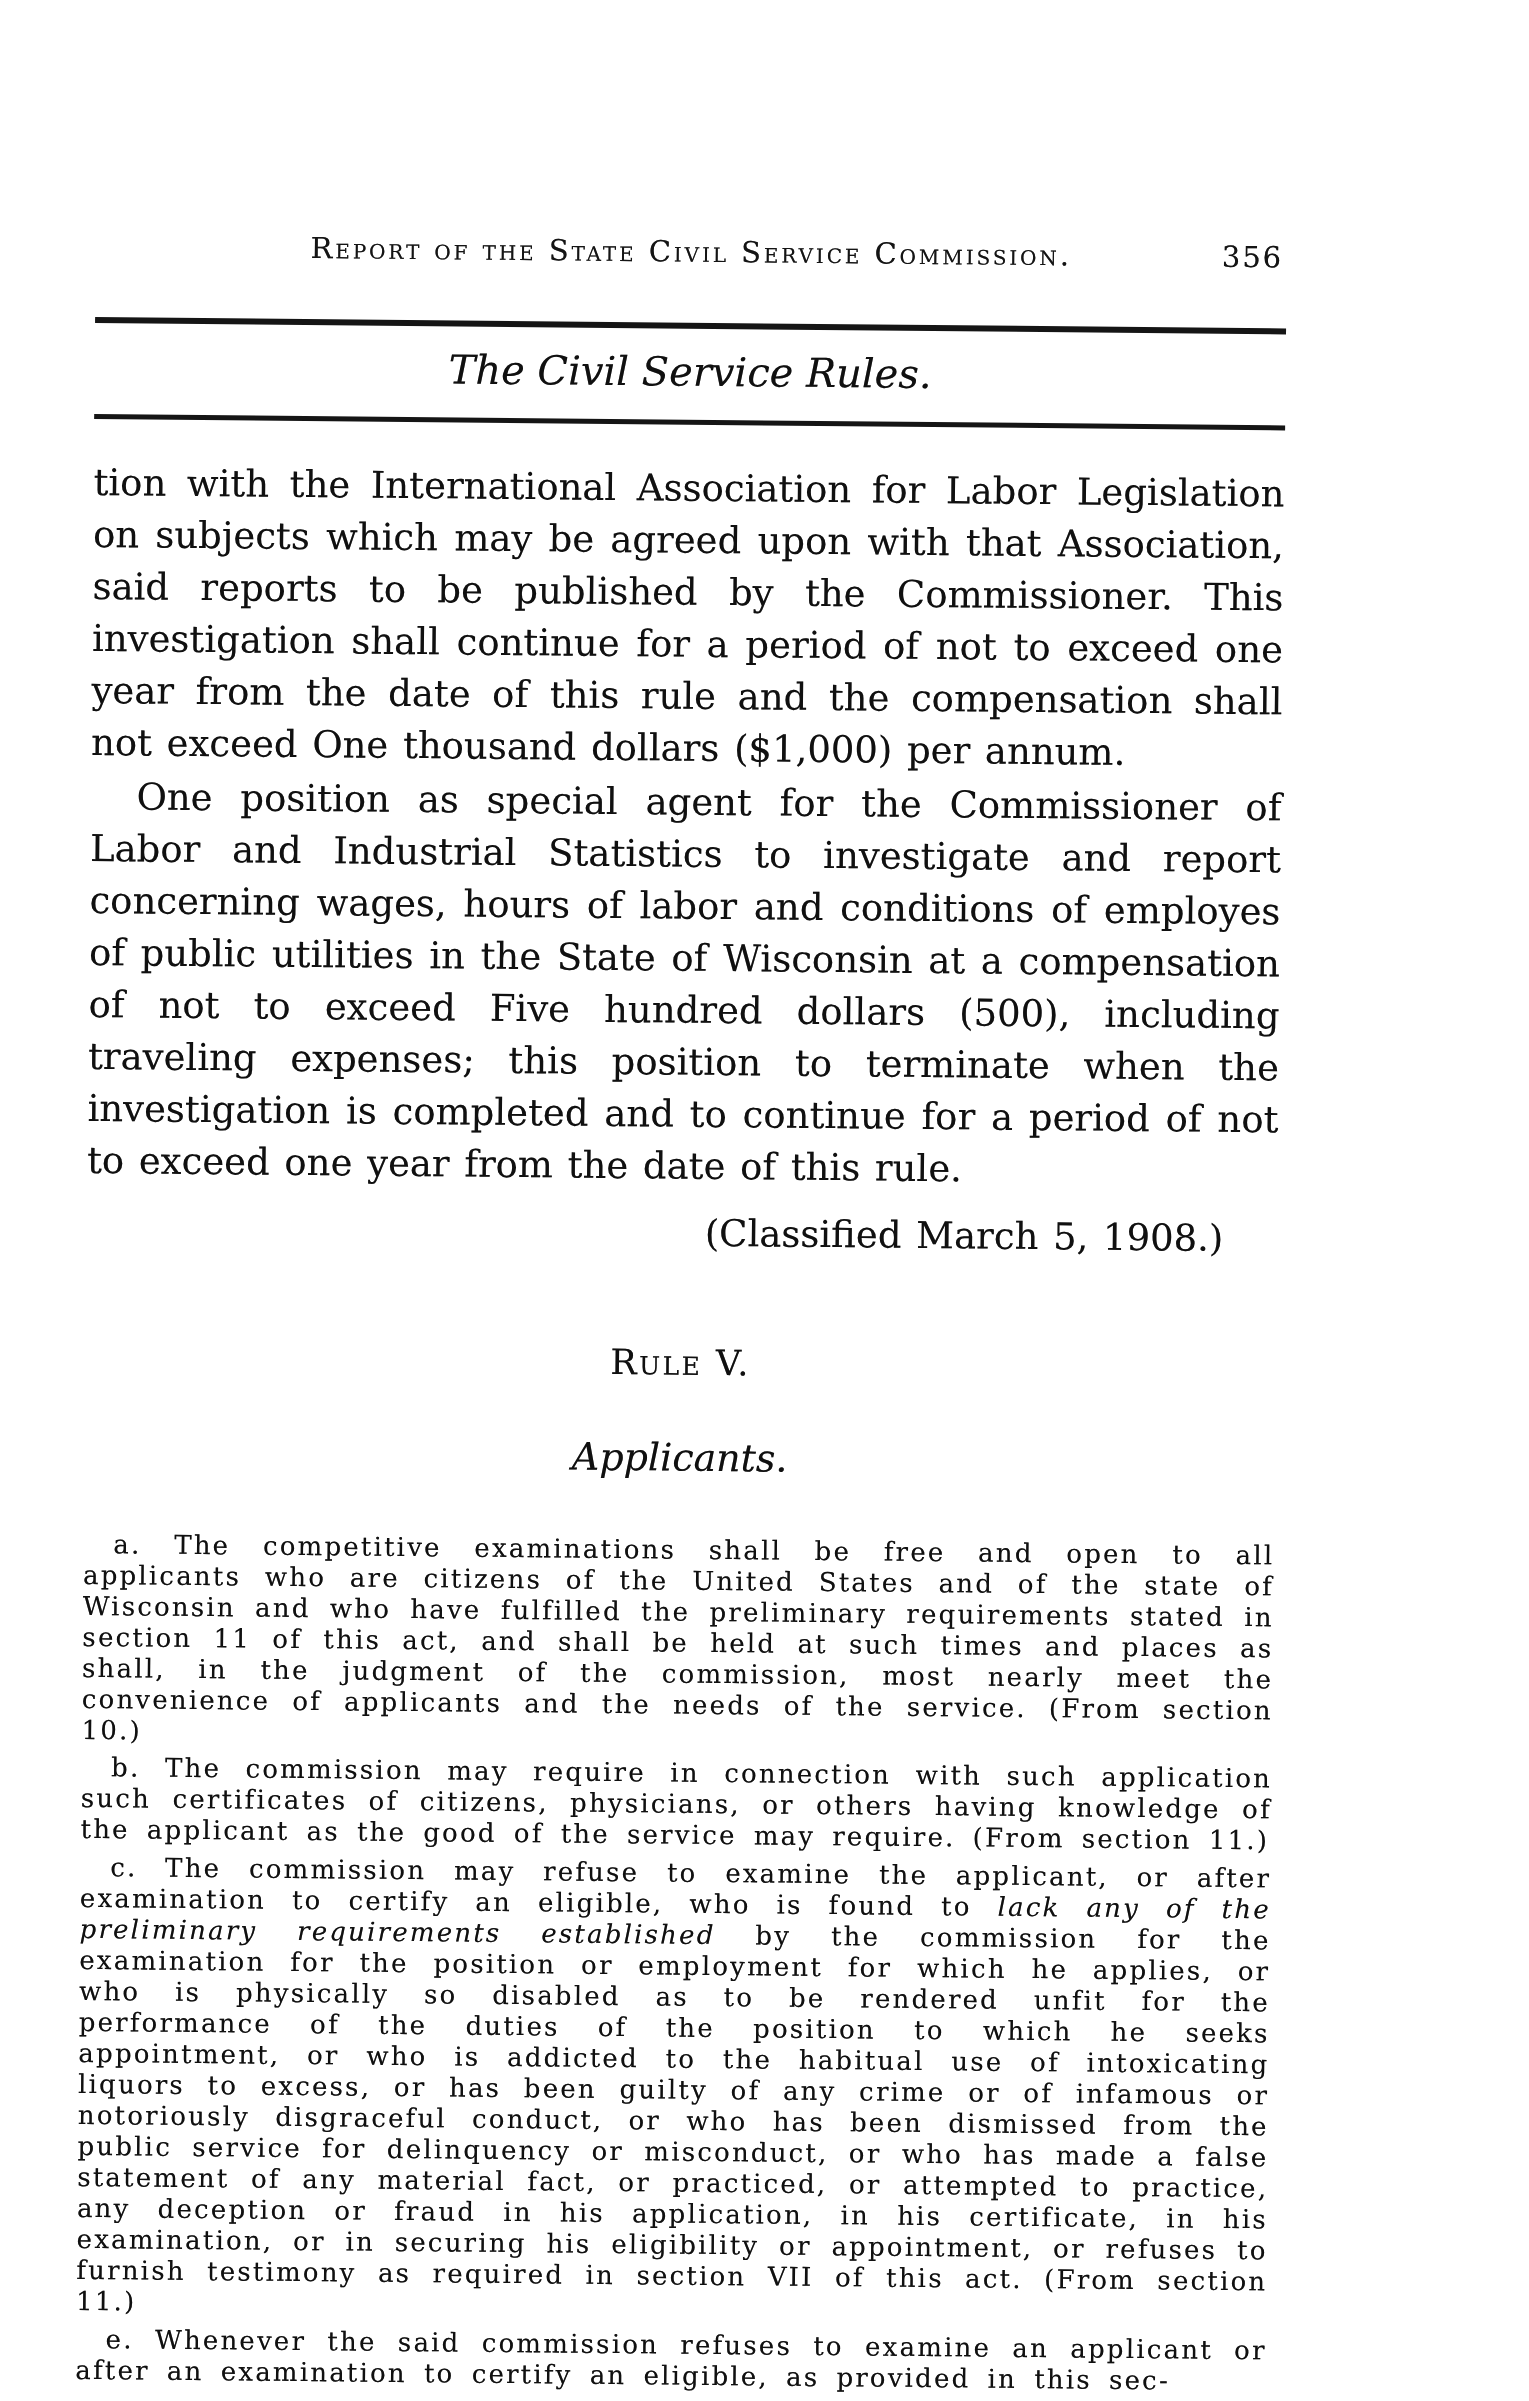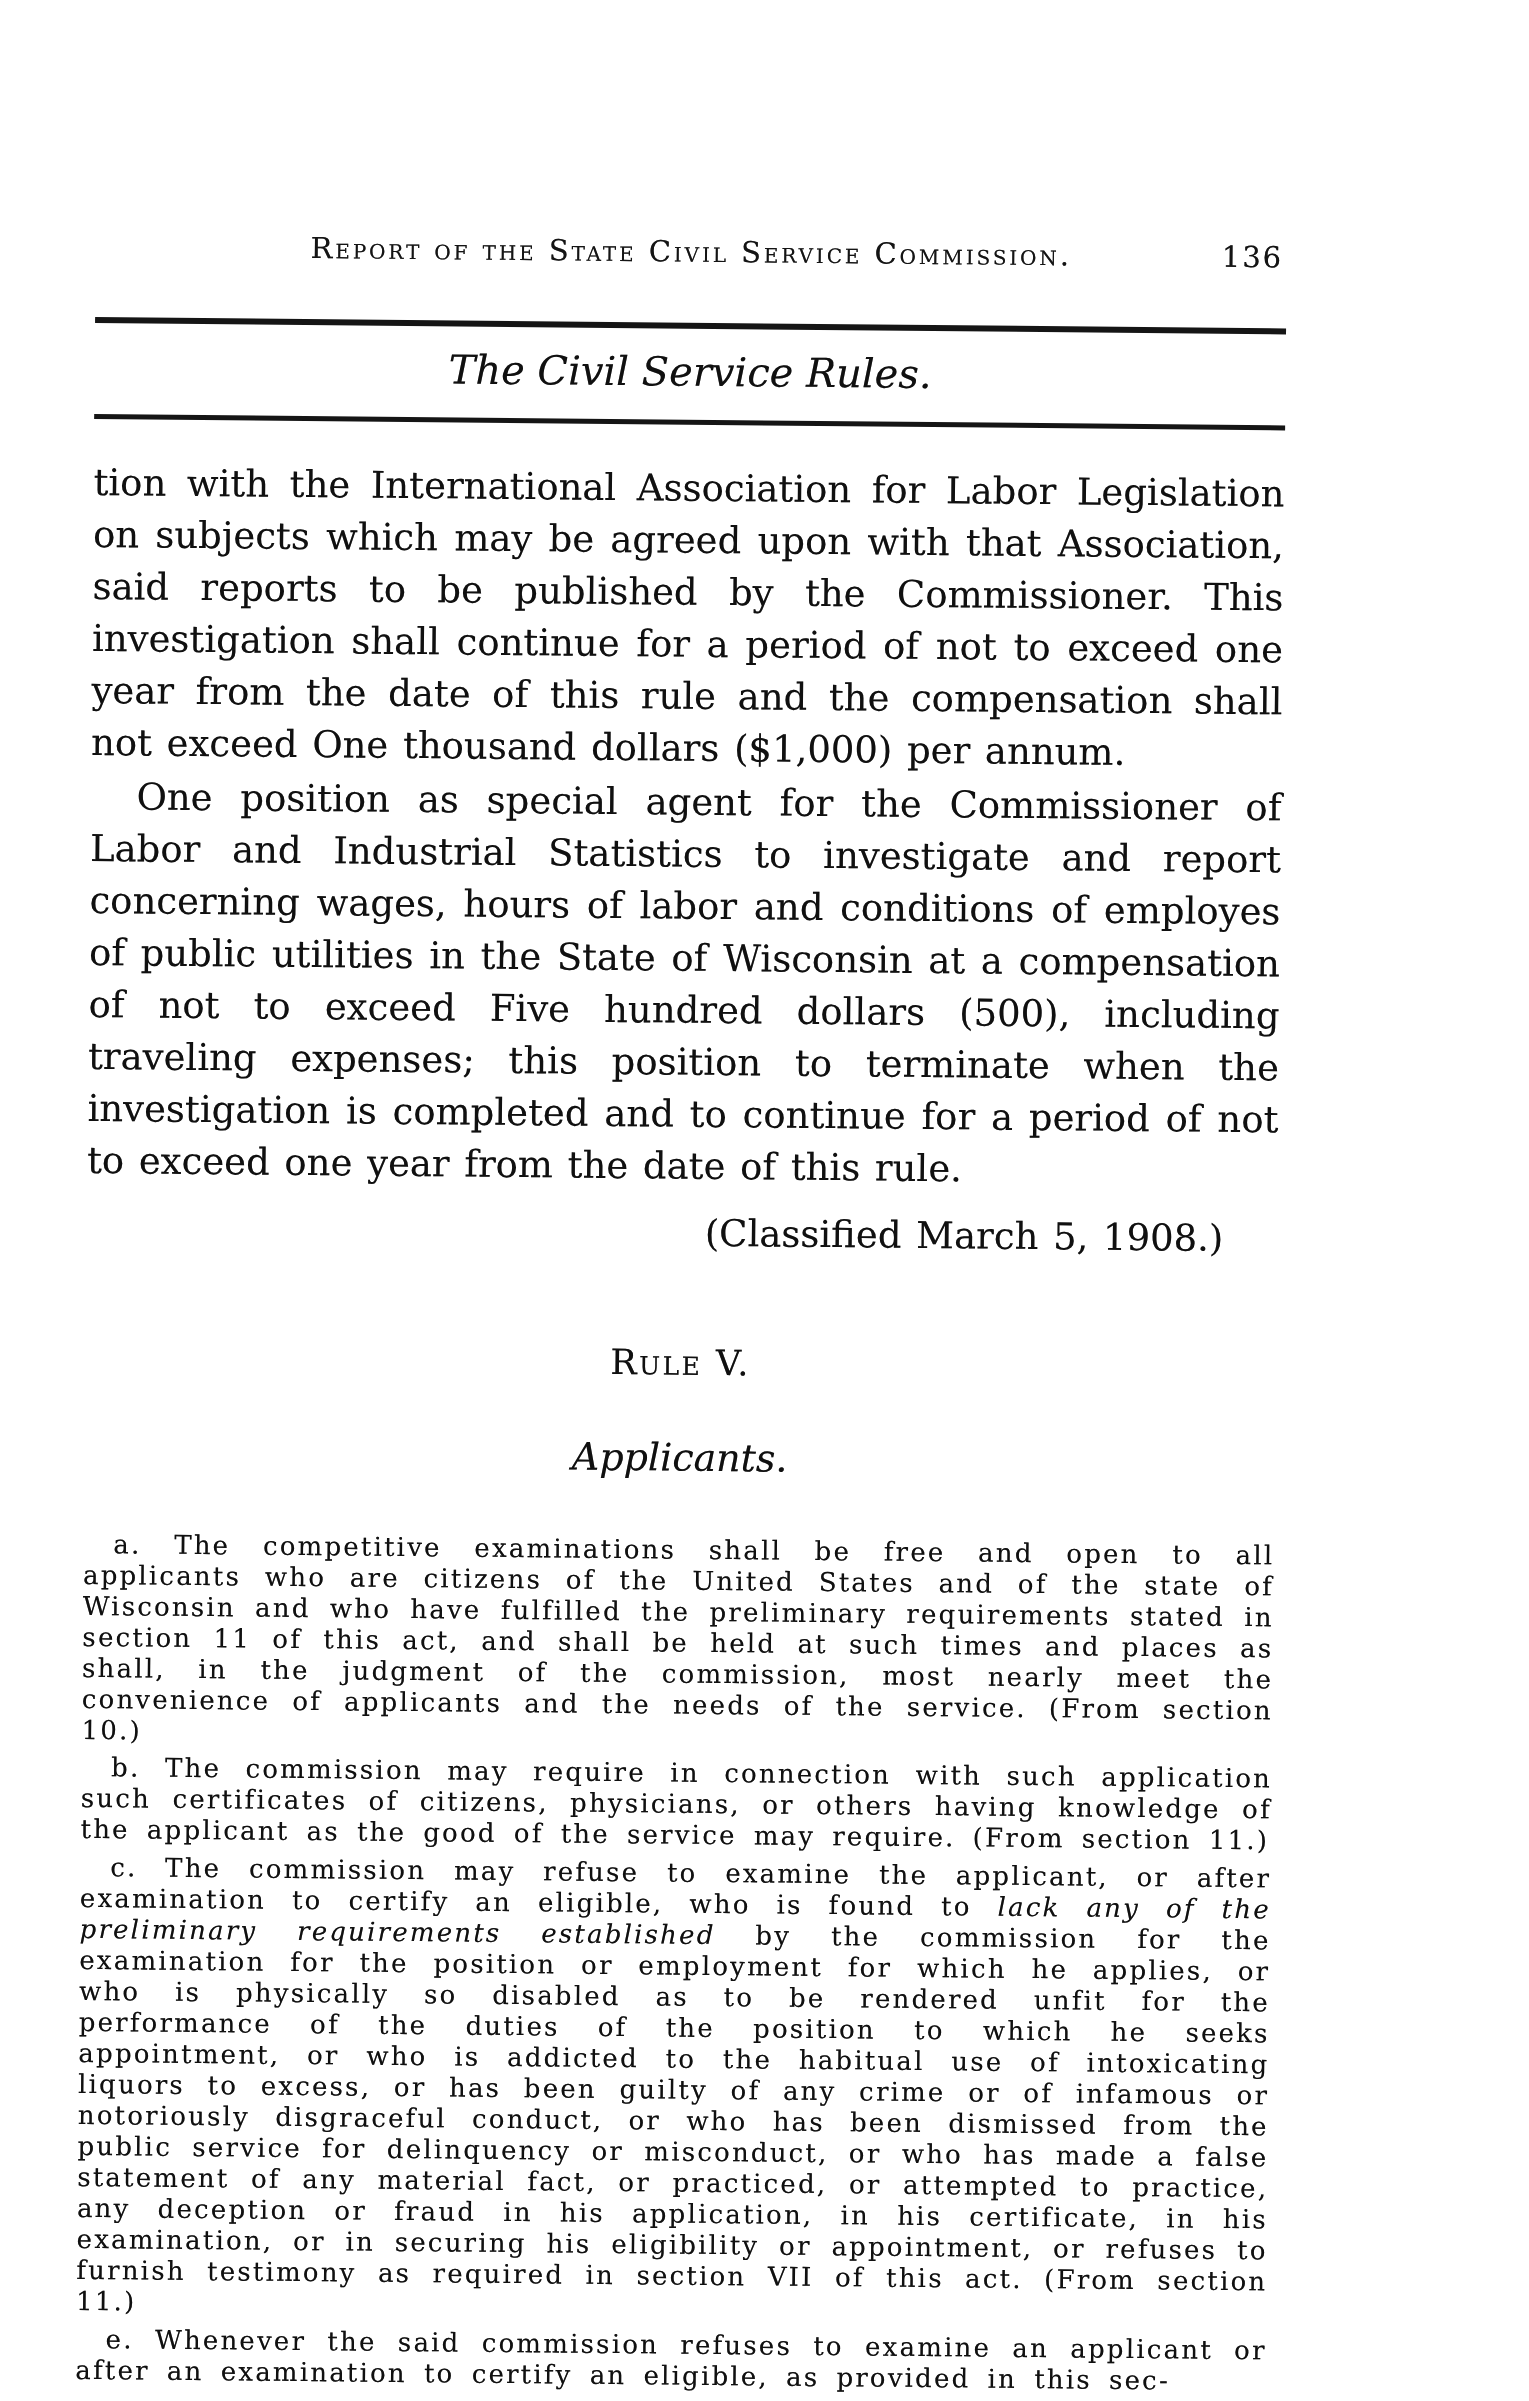--- a/index.html
+++ b/index.html
@@ -111,21 +111,21 @@
   .it { font-style: italic; }
 </style>
 </head>
 <body>
 
 <div class="page">
   <div class="content">
 
     <div class="running-head">
       <span class="rh-title">Report of the State Civil Service Commission.</span>
-      <span class="rh-page">136</span>
+      <span class="rh-page">356</span>
     </div>
 
     <div class="rule rule-1"></div>
 
     <div class="section-title">The Civil Service Rules.</div>
 
     <div class="rule rule-2"></div>
 
     <p class="big p1">tion with the International Association for Labor Legislation on subjects which may be agreed upon with that Association, said reports to be published by the Commissioner.  This investigation shall continue for a period of not to exceed one year from the date of this rule and the compensation shall not exceed One thousand dollars ($1,000) per annum.</p>
 

